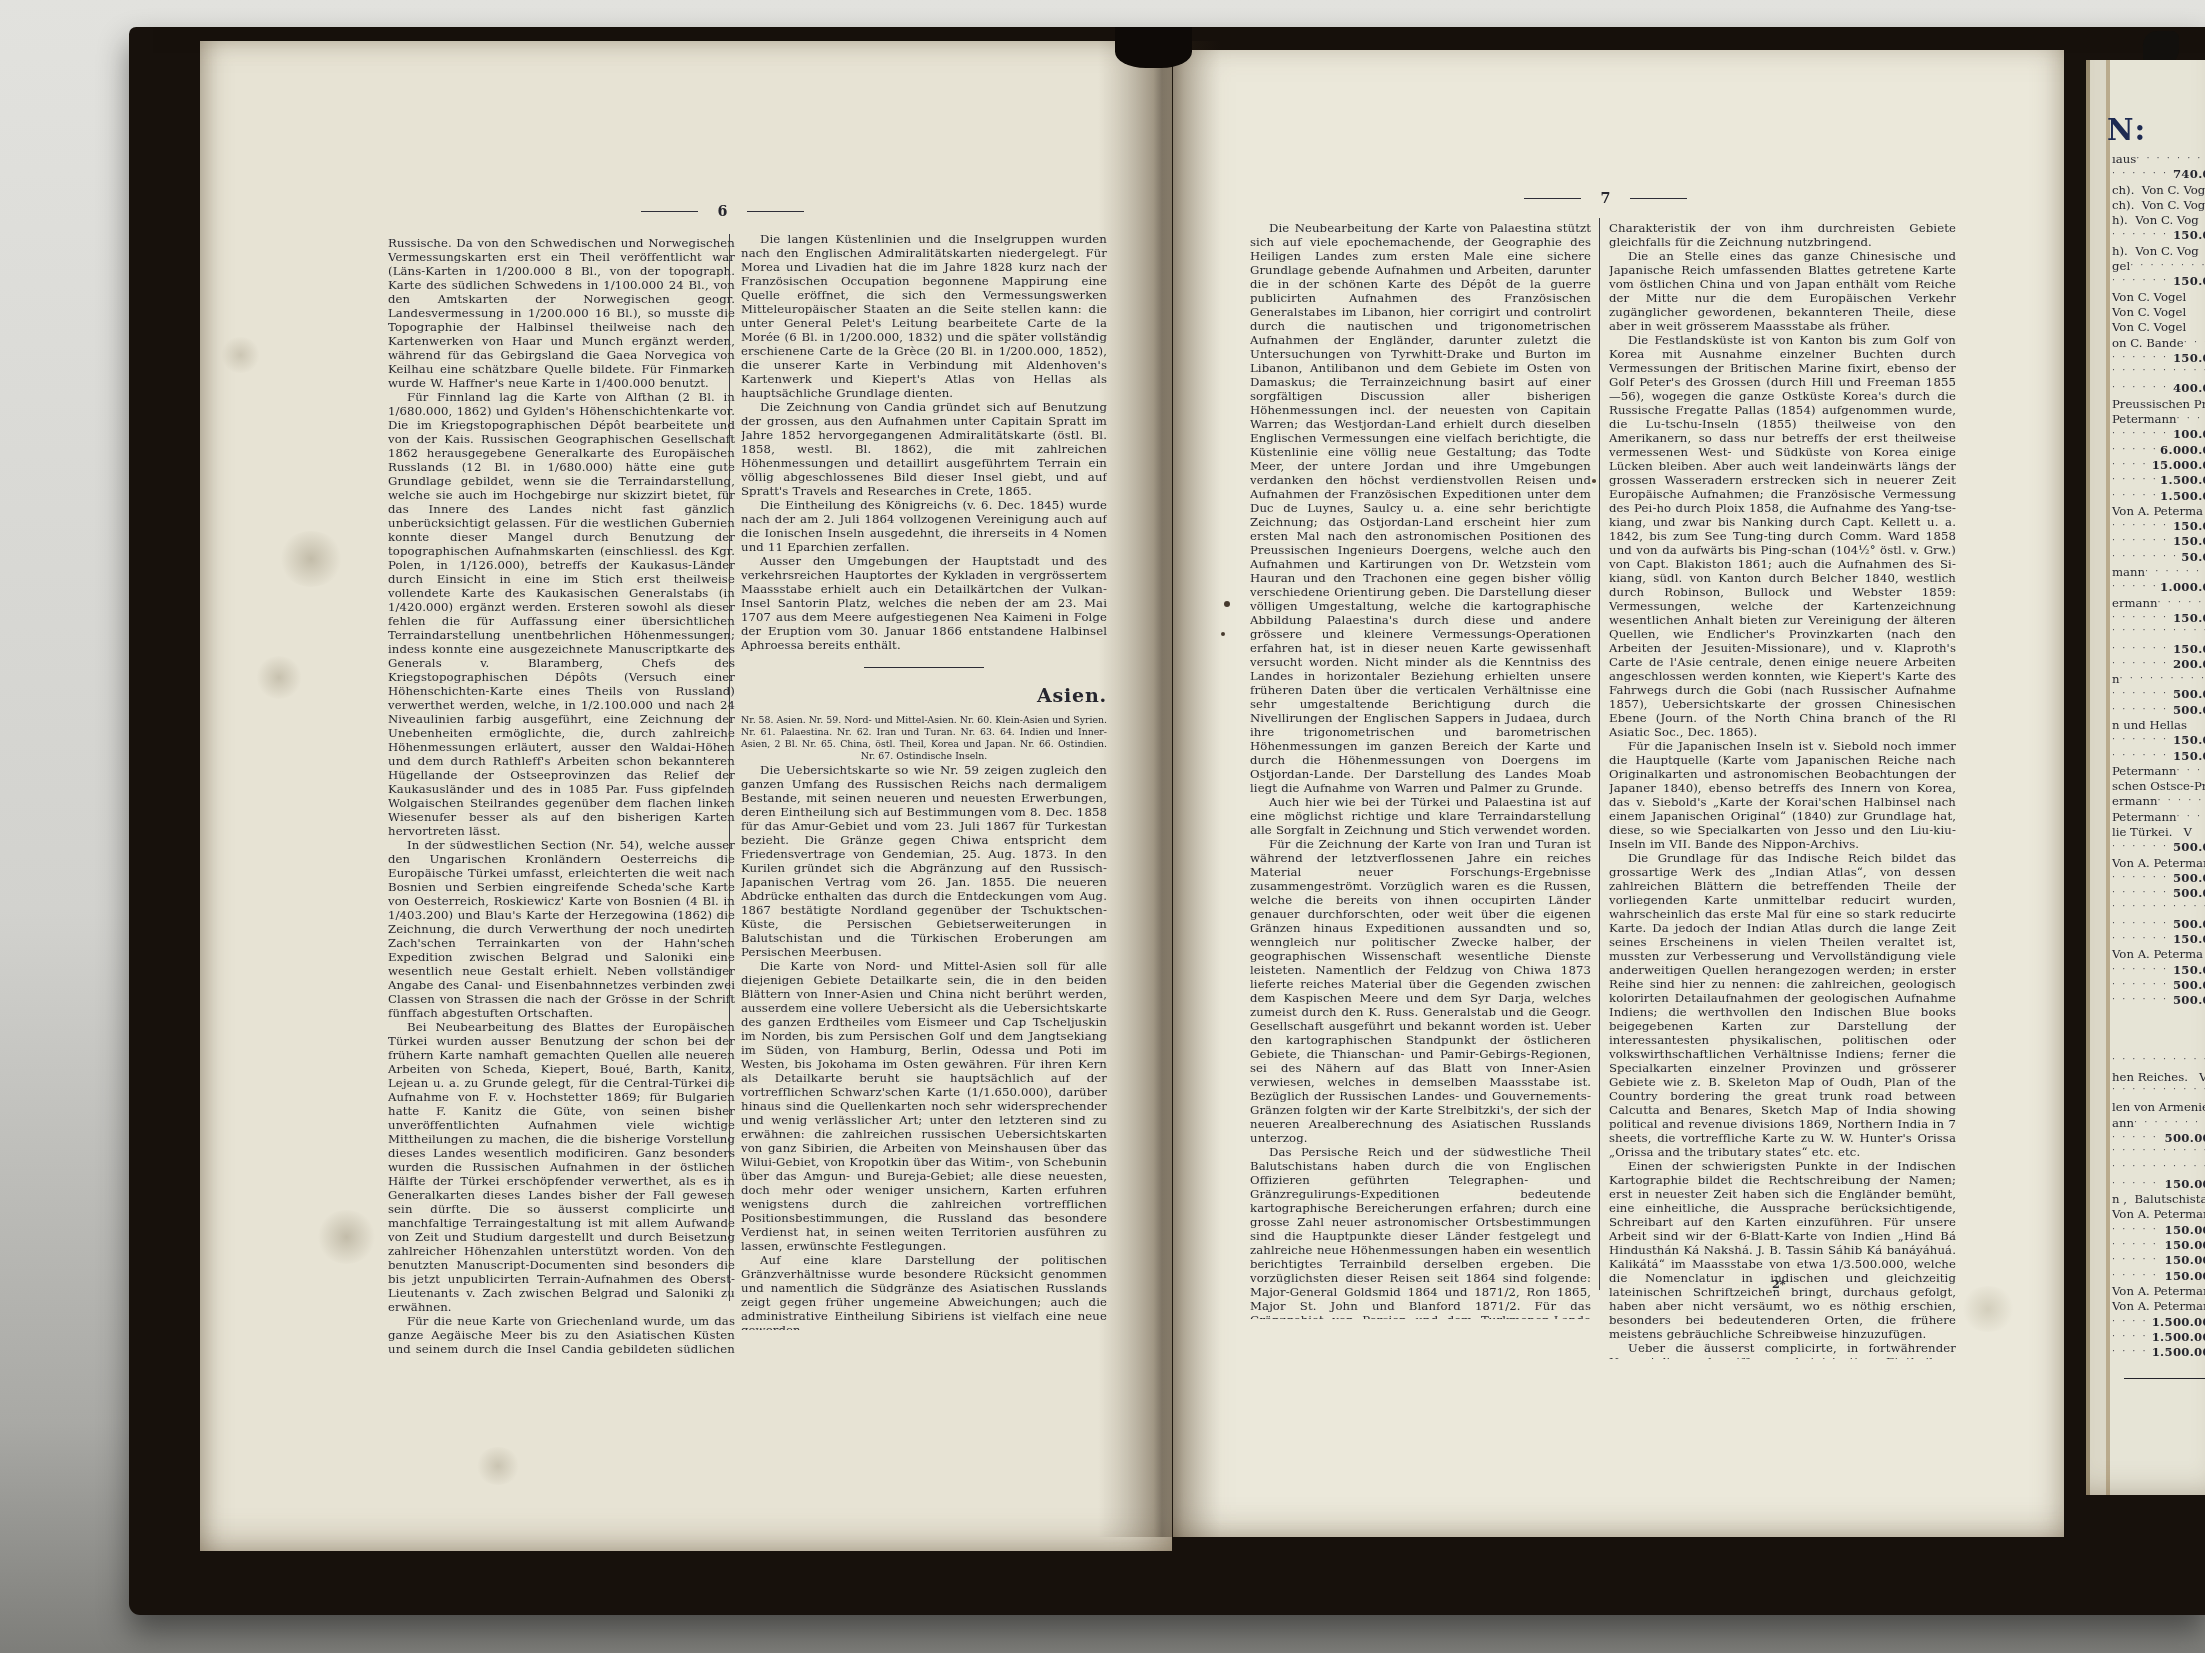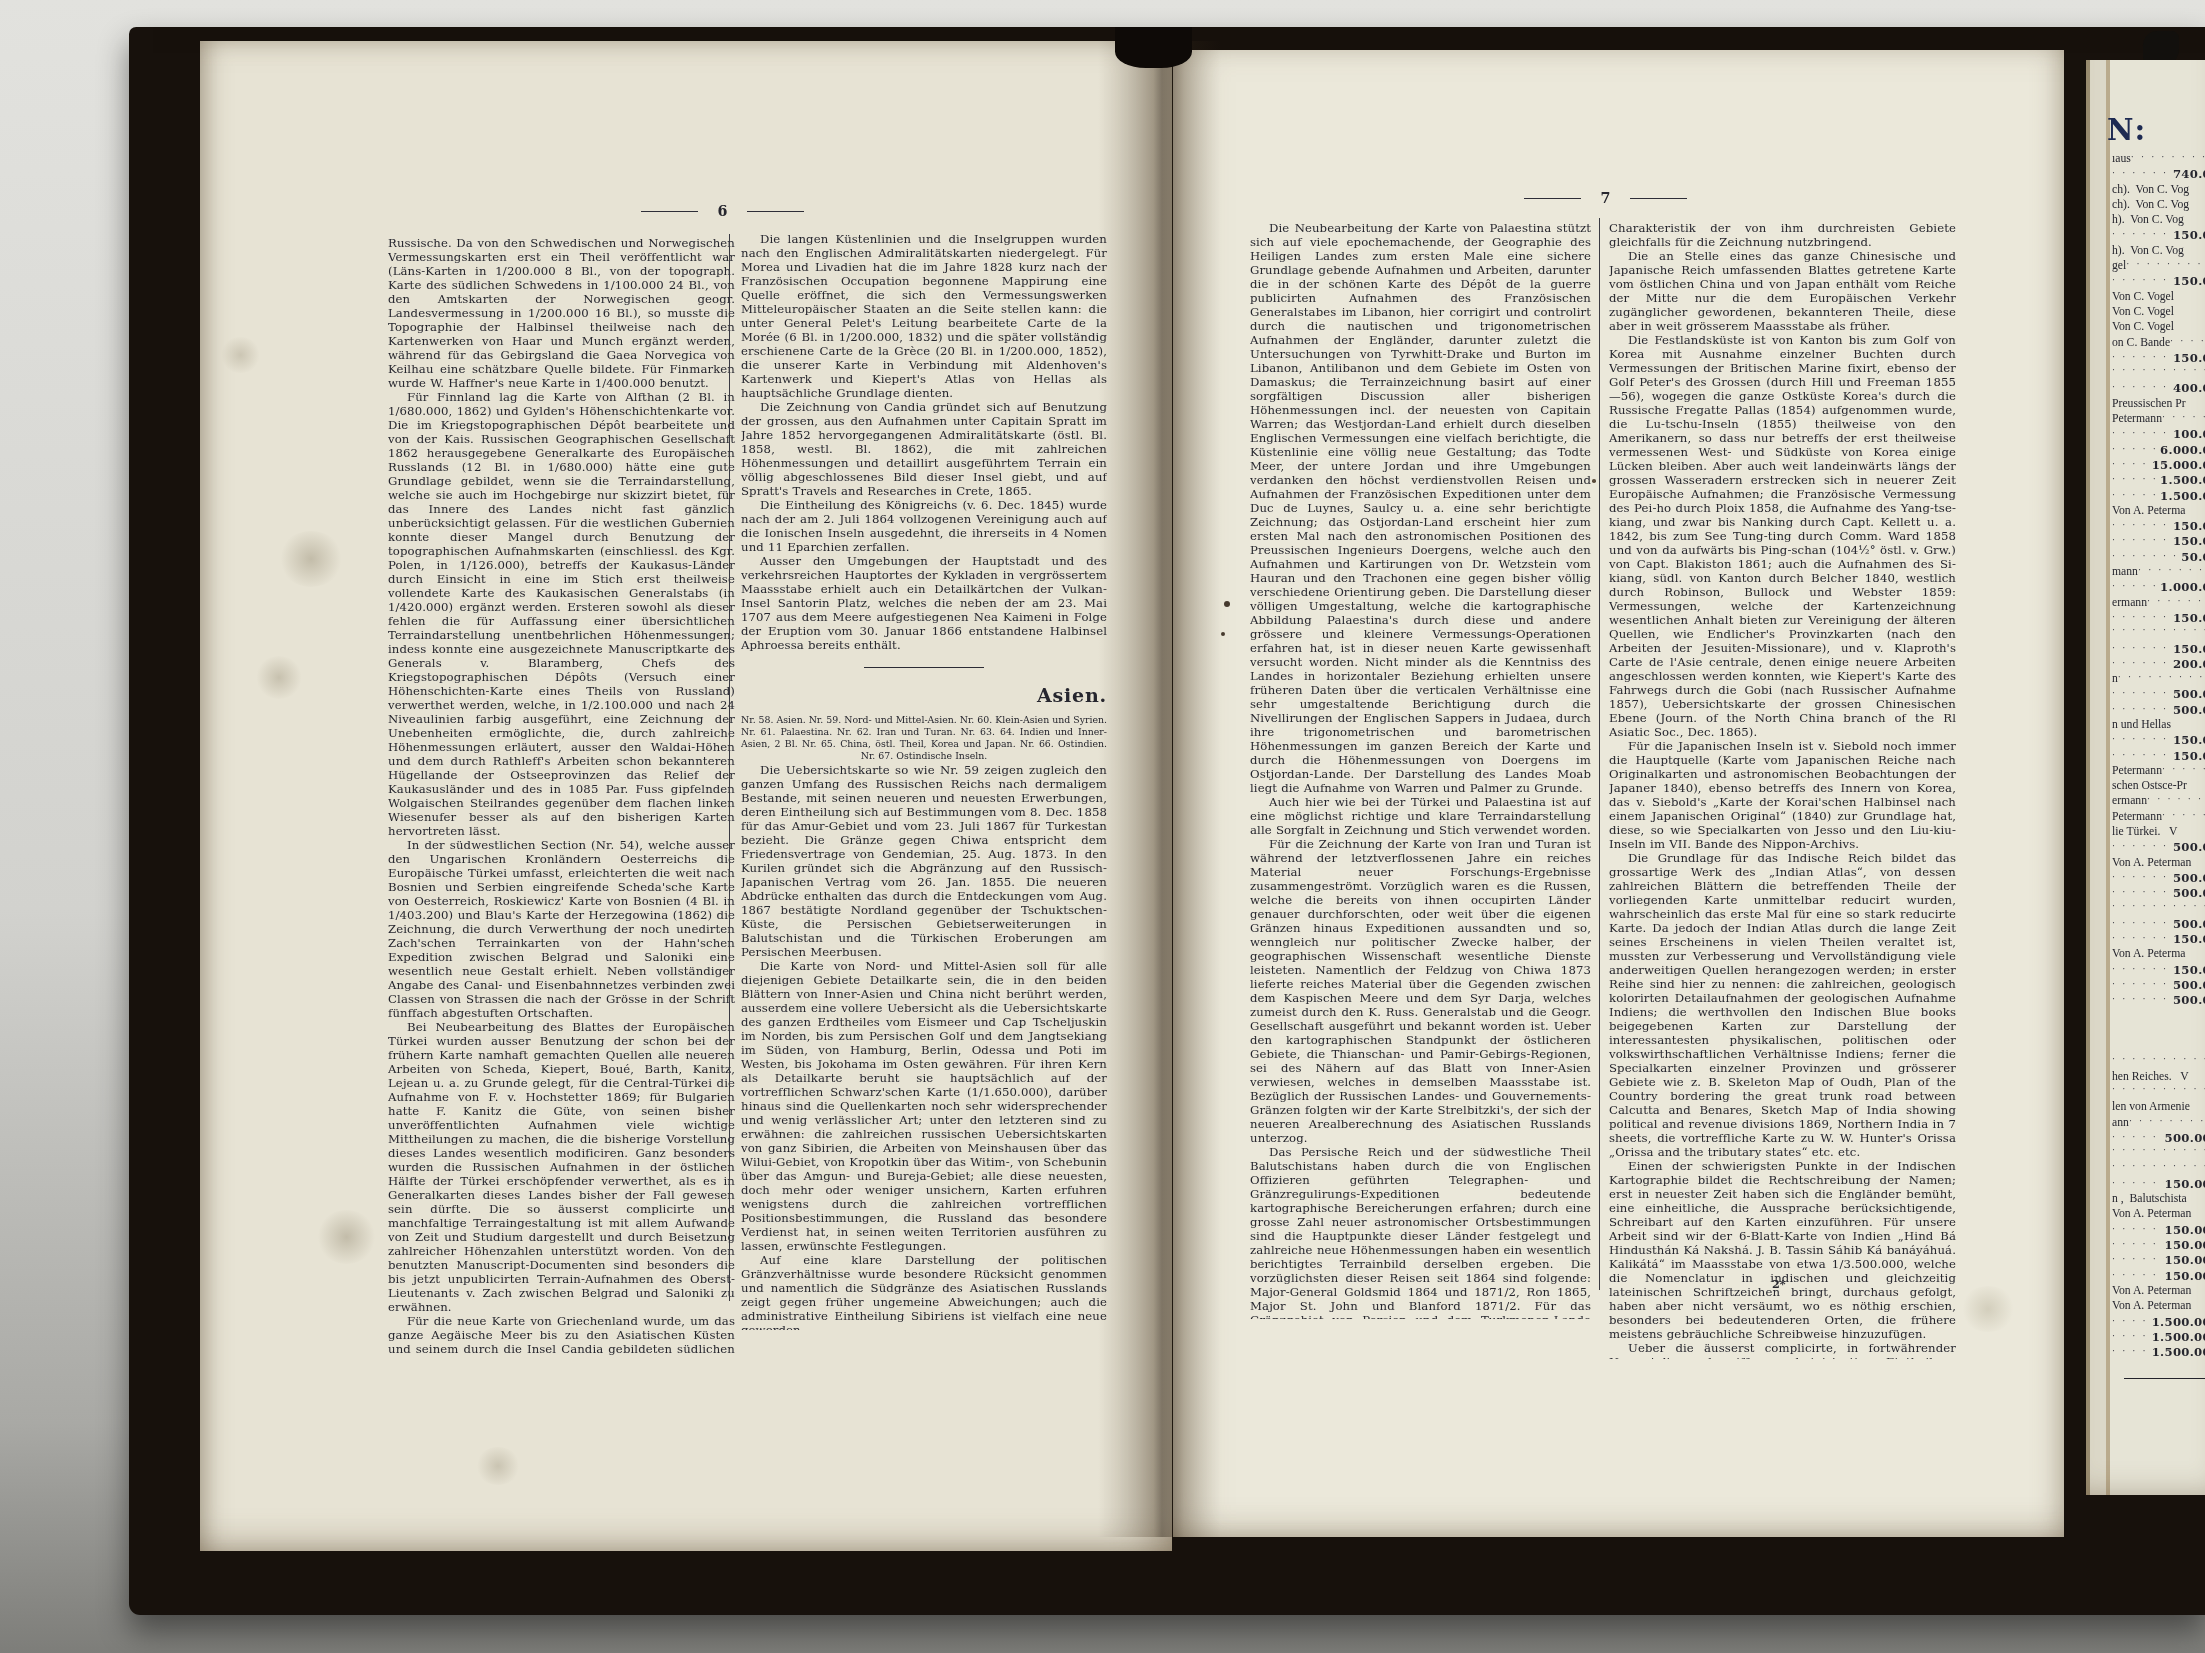--- a/index.html
+++ b/index.html
@@ -41,21 +41,21 @@
   .note{margin:3.1px 0 1px 0; font-size:9.4px; line-height:12px; text-align:justify; text-align-last:center;}
   .sechead{margin:15.3px 0 8.2px 0; font-size:19px; font-weight:bold; text-align:right; letter-spacing:0.8px;}
   .midrule{width:120px; border-top:1.5px solid #2c2c35; margin:15.3px auto 3.1px auto;}
   .coldiv{position:absolute; width:1px; background:#3a3a42;}
   
   #sig{position:absolute; left:1772px; top:1277px; font-size:11.2px; font-weight:bold;}
   
   #edge-head{position:absolute; left:2107px; top:113px; font-size:29px; font-weight:bold; letter-spacing:2px; color:#1e2a52;}
   #edge-list{position:absolute; left:2112px; top:152px; width:99px;}
   .eline{display:flex; align-items:baseline; height:15.3px; font-size:11.7px; white-space:nowrap;}
-  .efrag{white-space:pre;font-family:Liberation Serif, serif;}
+  .efrag{white-space:pre;}
   .edots{flex:1; overflow:hidden; text-align:center; color:#3c3c46; font-size:9.7px; letter-spacing:7.1px; transform:translateY(-2px);}
   .enum{font-weight:600; letter-spacing:0.3px;}
   #edge-rule{position:absolute; left:2124px; top:1378px; width:92px; border-top:1.5px solid #23232b;}
   
   .stain{position:absolute; border-radius:50%; pointer-events:none;}
   .s1{left:278px; top:531px; width:66px; height:56px; background:radial-gradient(circle,rgba(140,130,105,.4),transparent 70%);}
   .s2{left:255px; top:656px; width:48px;  height:43px;  background:radial-gradient(circle,rgba(140,130,105,.35),transparent 70%);}
   .s3{left:316px; top:1210px; width:61px; height:54px; background:radial-gradient(circle,rgba(135,125,100,.38),transparent 70%);}
   .s4{left:475px; top:1447px; width:46px;  height:38px;  background:radial-gradient(circle,rgba(135,125,100,.3),transparent 70%);}
   .s5{left:220px; top:337px;  width:41px;  height:36px;  background:radial-gradient(circle,rgba(140,130,105,.3),transparent 70%);}

